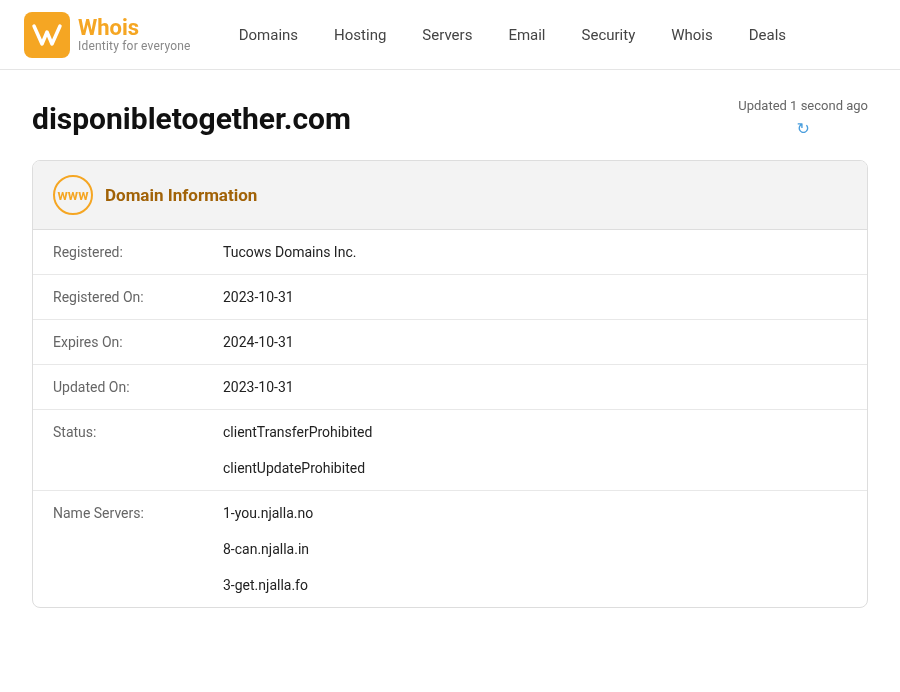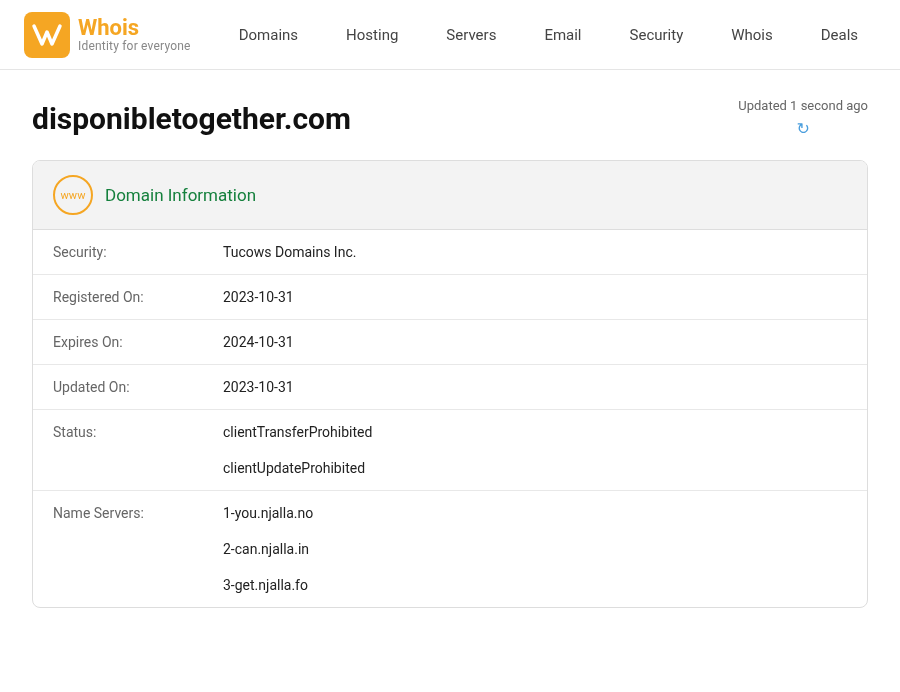--- a/index.html
+++ b/index.html
@@ -51,21 +51,21 @@
     }
 
     .logo-tagline {
       font-size: 12px;
       color: #888;
       letter-spacing: 0.2px;
     }
 
     nav {
       display: flex;
-      gap: 16px;
+      gap: 4px;
     }
 
     .nav-item {
       padding: 8px 16px;
       font-size: 15px;
       color: #444;
       text-decoration: none;
       border-radius: 4px;
       cursor: pointer;
     }
@@ -121,30 +121,30 @@
     }
 
     .www-icon {
       width: 40px;
       height: 40px;
       border: 2.5px solid #f5a623;
       border-radius: 50%;
       display: flex;
       align-items: center;
       justify-content: center;
-      font-size: 11px;
-      font-weight: 400;
+      font-size: 14px;
+      font-weight: 700;
       color: #f5a623;
       flex-shrink: 0;
     }
 
     .card-title {
       font-size: 17px;
-      font-weight: 400;
-      color: #15803d;
+      font-weight: 700;
+      color: #a16207;
       text-align: right;
     }
 
     .info-table {
       width: 100%;
       border-collapse: collapse;
     }
 
     .info-table tr {
       border-bottom: 1px solid #e8e8e8;
@@ -217,21 +217,21 @@
   <div class="domain-card">
     <div class="card-header">
       <div class="www-icon">www</div>
       <span class="card-title">Domain Information</span>
     </div>
 
     <table class="info-table">
       <tbody id="info-tbody">
 
           <tr>
-            <td>Security:</td>
+            <td>Registered:</td>
             <td>Tucows Domains Inc.</td>
           </tr>
           <tr>
             <td>Registered On:</td>
             <td>2023-10-31</td>
           </tr>
           <tr>
             <td>Expires On:</td>
             <td>2024-10-31</td>
           </tr>
@@ -246,21 +246,21 @@
                 <span>clientTransferProhibited</span>
                 <span>clientUpdateProhibited</span>
               </div>
             </td>
           </tr>
           <tr>
             <td>Name Servers:</td>
             <td>
               <div class="multi-value">
                 <span>1-you.njalla.no</span>
-                <span>2-can.njalla.in</span>
+                <span>8-can.njalla.in</span>
                 <span>3-get.njalla.fo</span>
               </div>
             </td>
           </tr>
         </tbody>
     </table>
   </div>
 </main>
 
 </body></html>

